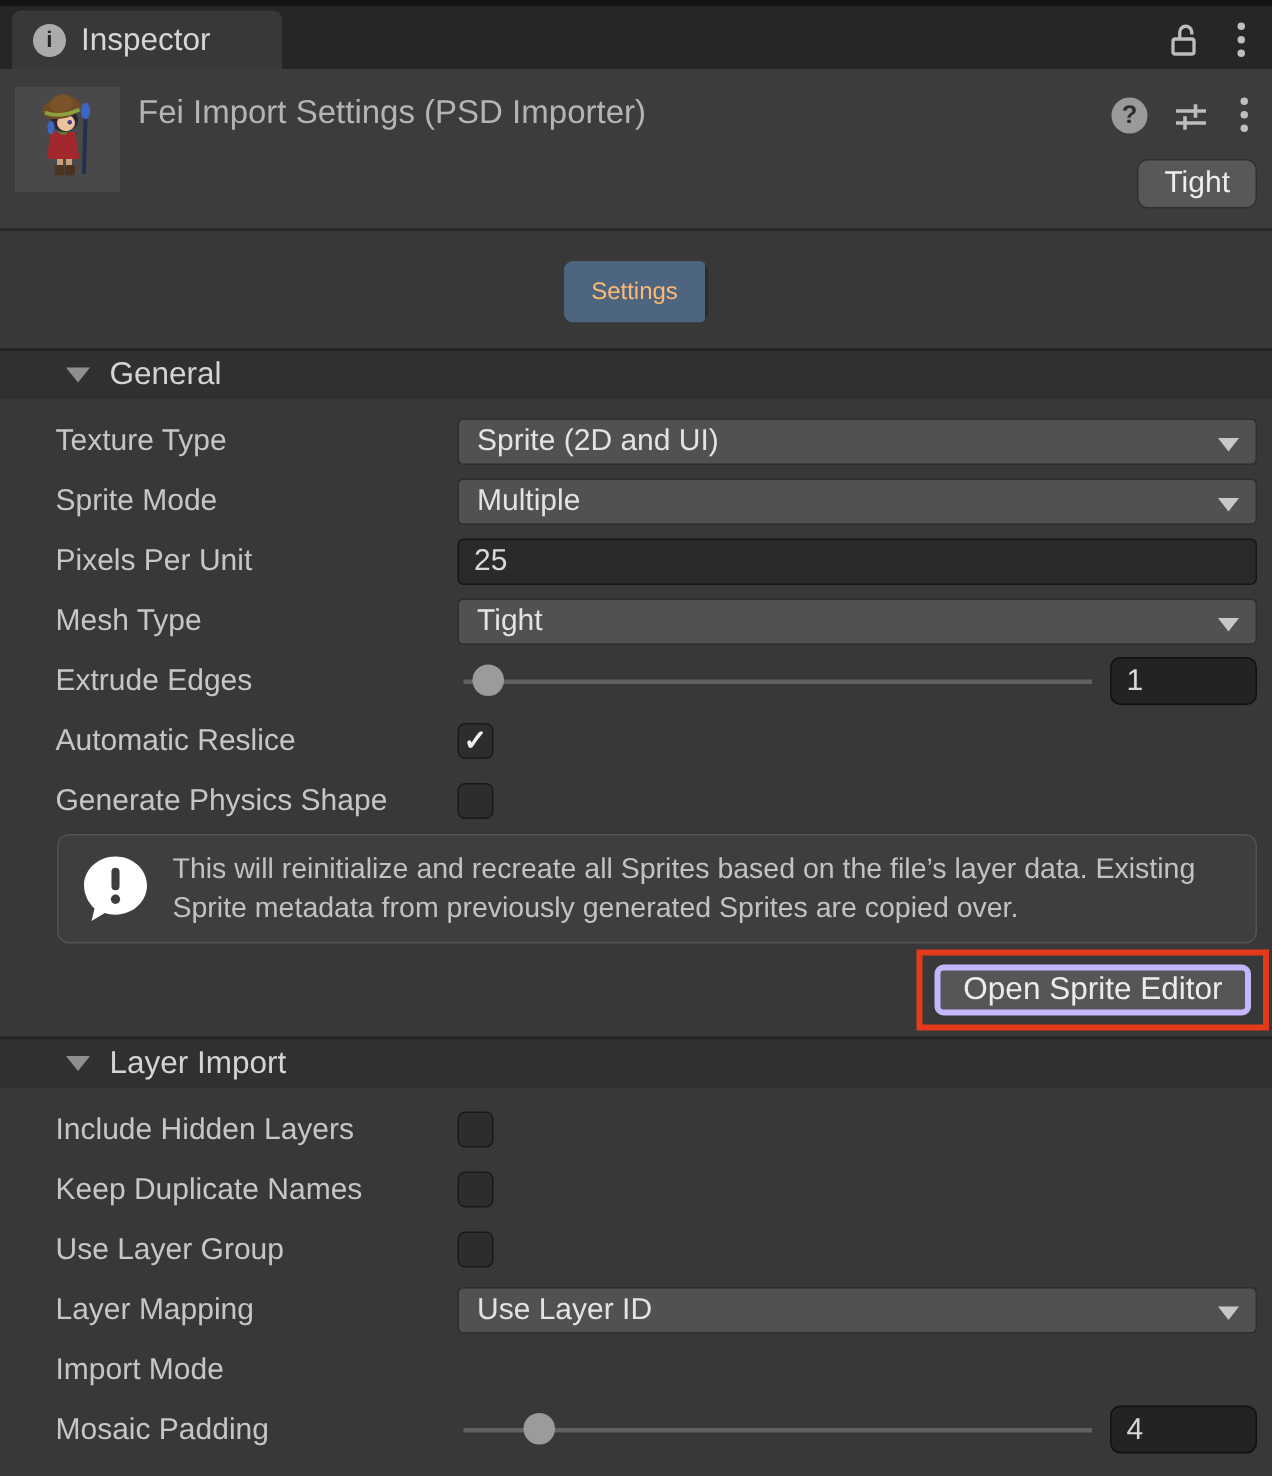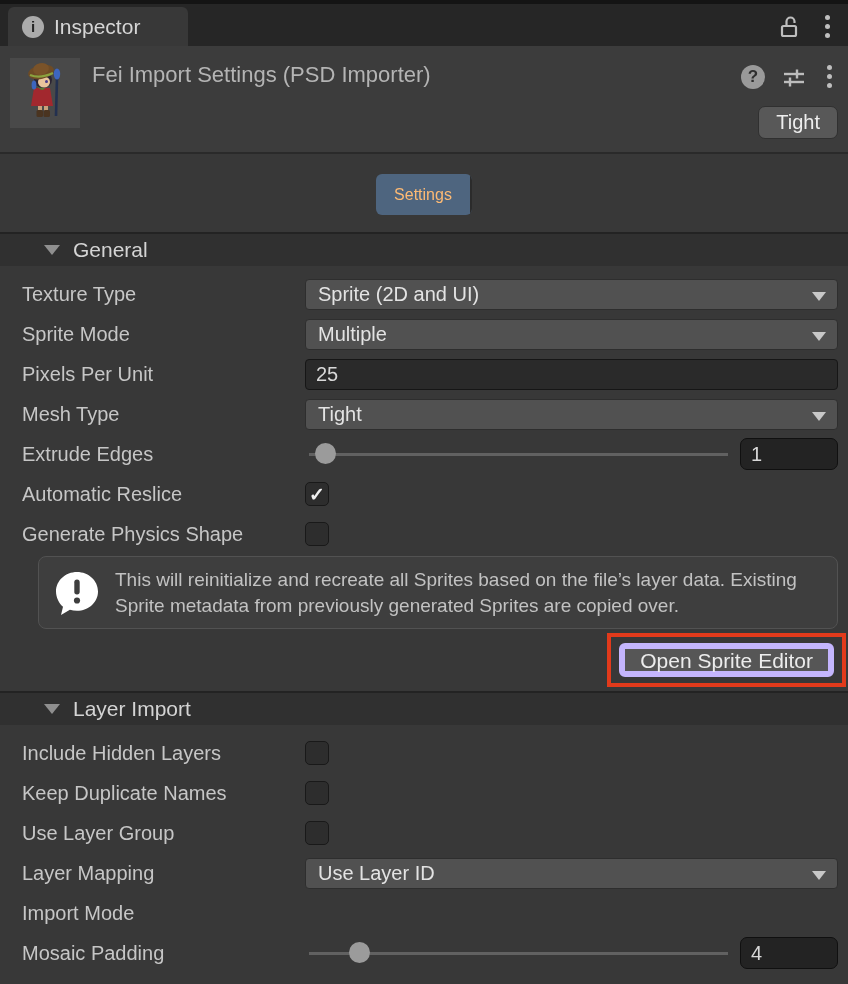--- a/index.html
+++ b/index.html
@@ -93,21 +93,21 @@
   .fold-tri {
     width:0; height:0;
     border-left:8px solid transparent; border-right:8px solid transparent;
     border-top:10px solid #8F8F8F;
   }
   .section-title { font-size:21px; font-weight:normal; color:#D4D4D4; }
 
   
   .rows { padding-top:8px; }
   .row { height:40px; display:flex; align-items:center; }
-  .row-label { width:305px; flex:0 0 305px; padding-left:22px; font-size:20px; color:#C6C6C6; }
+  .row-label { width:305px; flex:0 0 305px; padding-left:37px; font-size:20px; color:#C6C6C6; }
   .row-control { flex:1; margin-right:10px; display:flex; align-items:center; }
 
   .dropdown {
     flex:1; height:31px;
     background:#515151; border:1px solid #2E2E2E; border-radius:4px;
     display:flex; align-items:center;
     padding:0 12px; font-size:20px; color:#E3E3E3;
     cursor:pointer; position:relative;
   }
   .dd-caret {
@@ -141,34 +141,34 @@
     width:24px; height:24px;
     background:#2D2D2D; border:1px solid #191919; border-radius:5px;
     display:flex; align-items:center; justify-content:center;
     color:#F0F0F0; font-size:19px; font-weight:bold; cursor:pointer;
   }
 
   
   .info-box {
     margin:2px 10px 0 38px;
     background:#3E3E3E; border:1px solid #525252; border-radius:8px;
-    display:flex; align-items:flex-end; gap:14px;
+    display:flex; align-items:center; gap:14px;
     padding:9px 16px 9px 14px;
   }
   .info-text { font-size:19px; line-height:26px; color:#C2C2C2; padding-top:1px; }
 
   
   .btn-row { margin-top:4px; height:58px; display:flex; justify-content:flex-end; padding-right:2px; }
   .annotation {
     border:4px solid #E23A1B;
     padding:6px 8px; height:54px;
   }
   .sprite-editor-btn {
     height:34px; padding:0 15px;
-    background:#565656; border:6px solid #c4b5fd; border-radius:6px;
+    background:#565656; border:4px solid #c4b5fd; border-radius:6px;
     color:#ECECEC; font-size:21px;
     font-family:"Liberation Sans", sans-serif;
     cursor:pointer;
   }
 
   svg { display:block; }
 </style>
 </head>
 <body>
 

